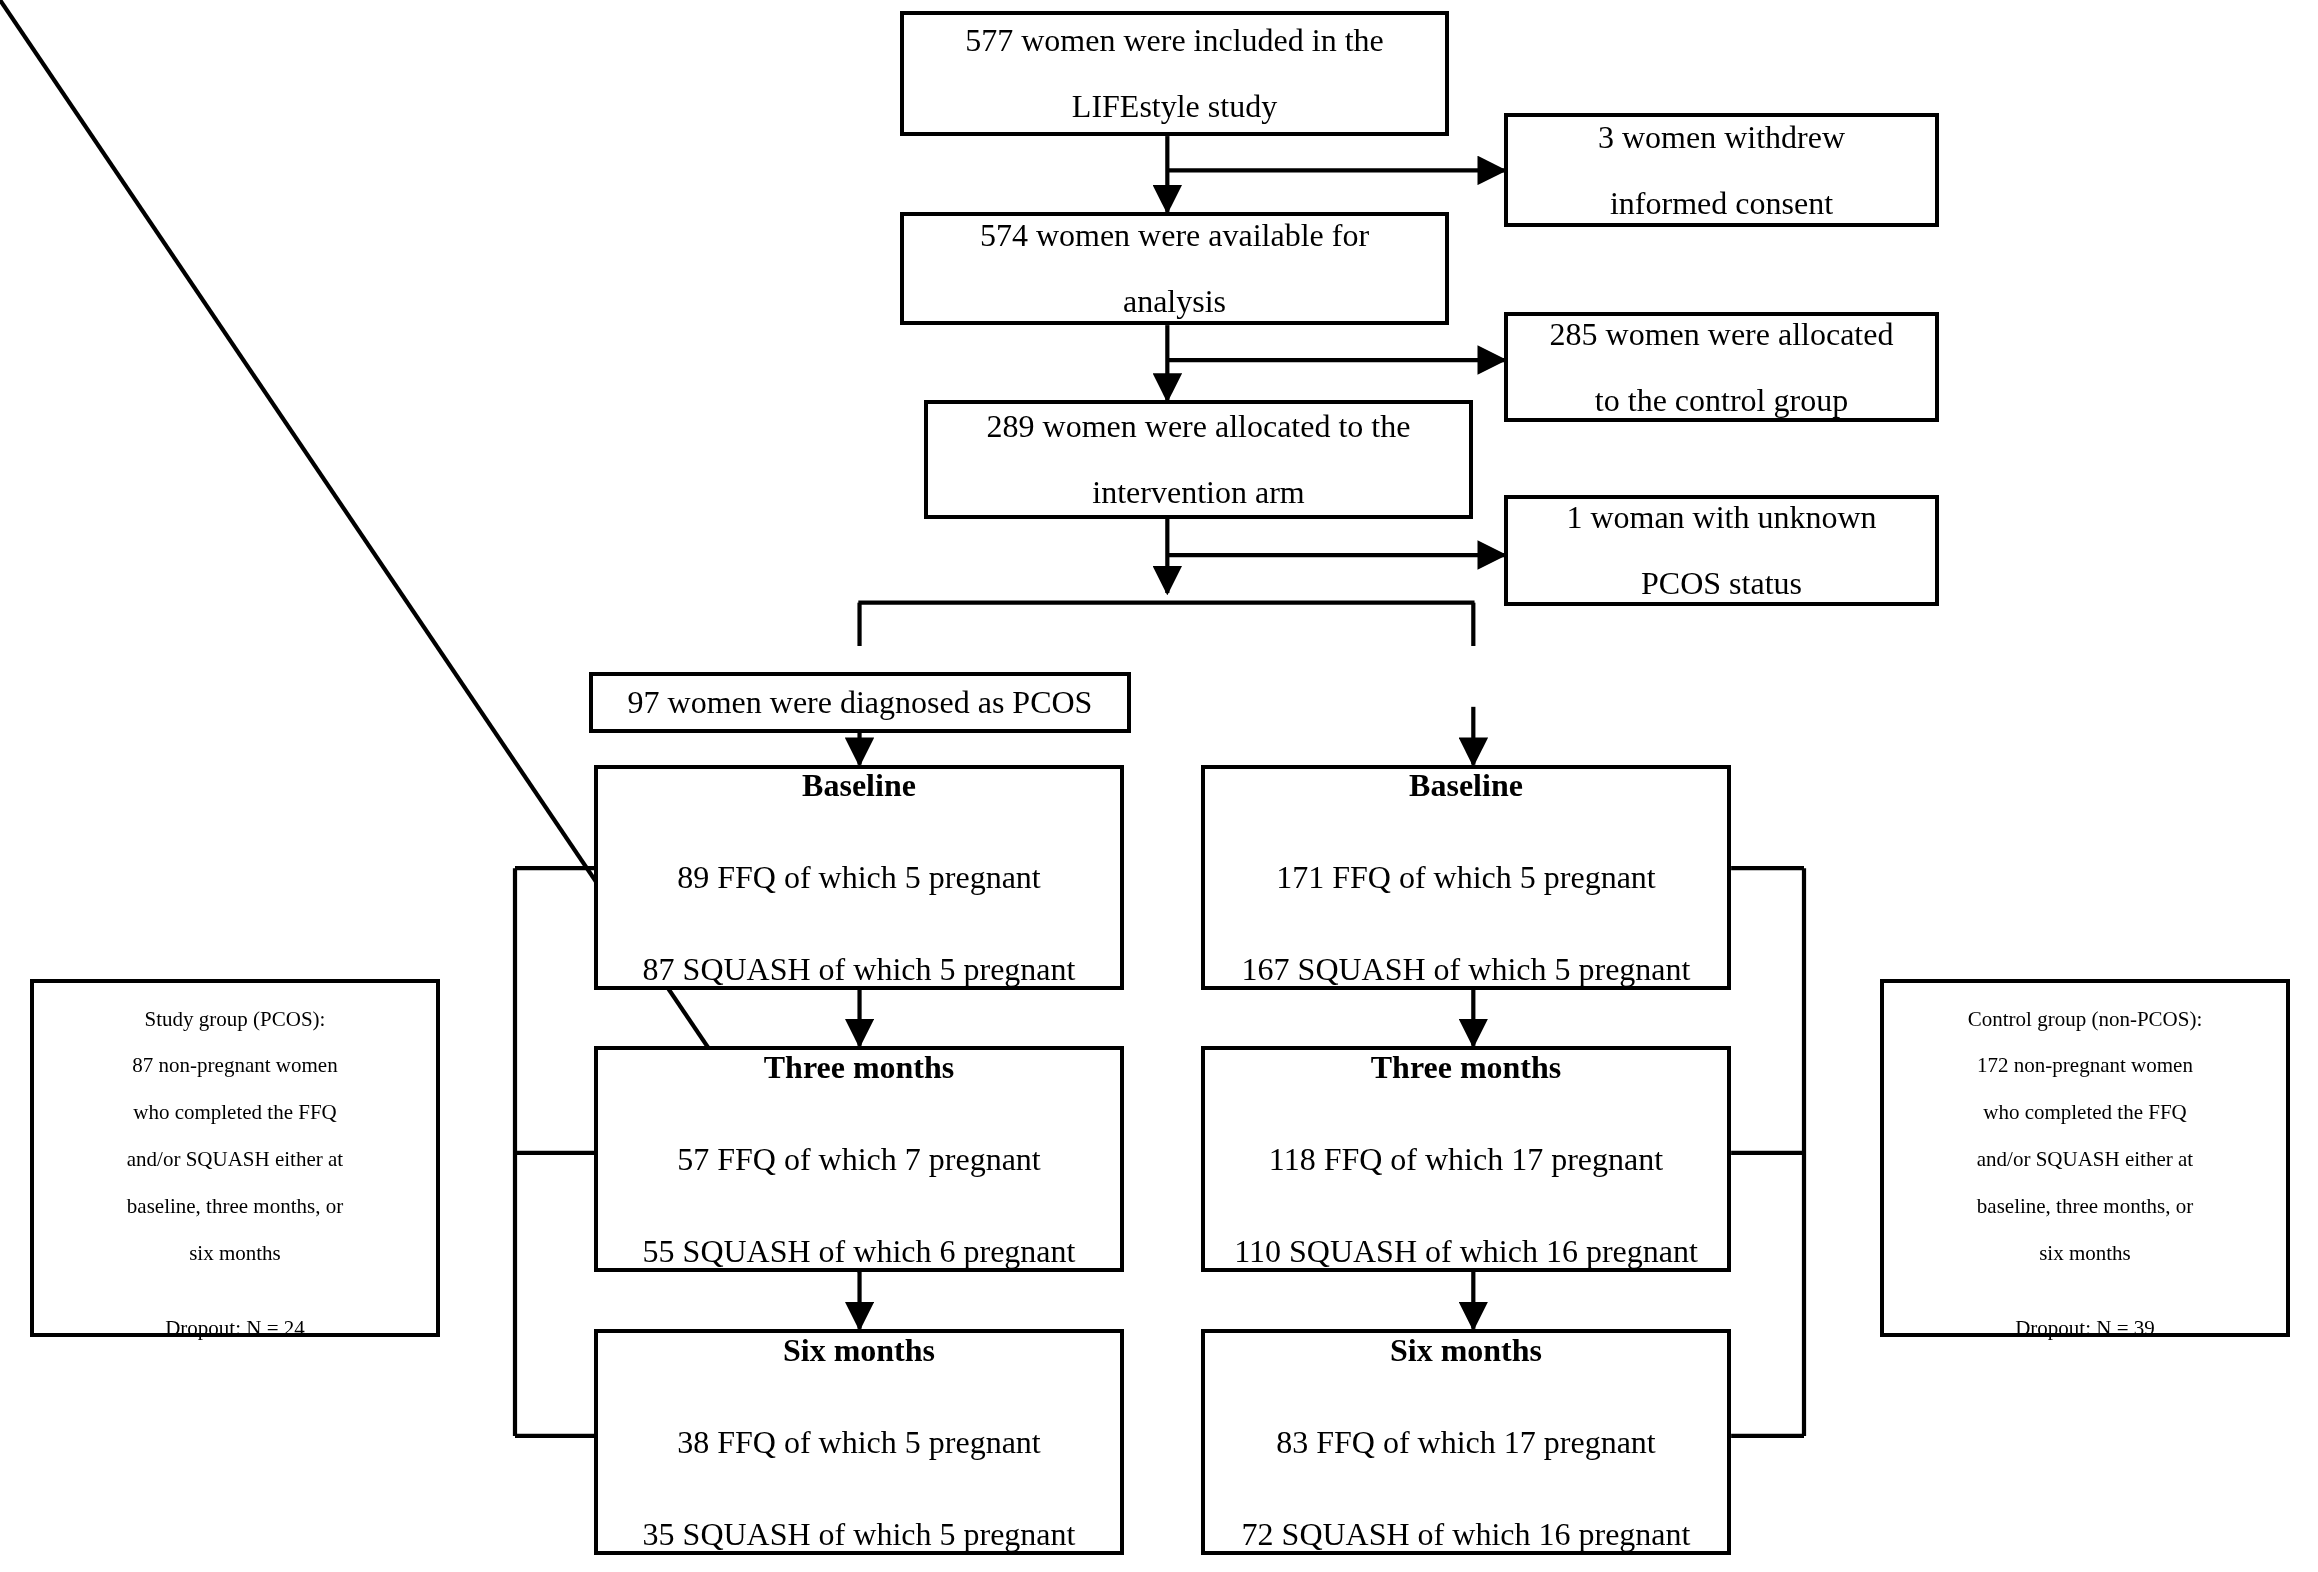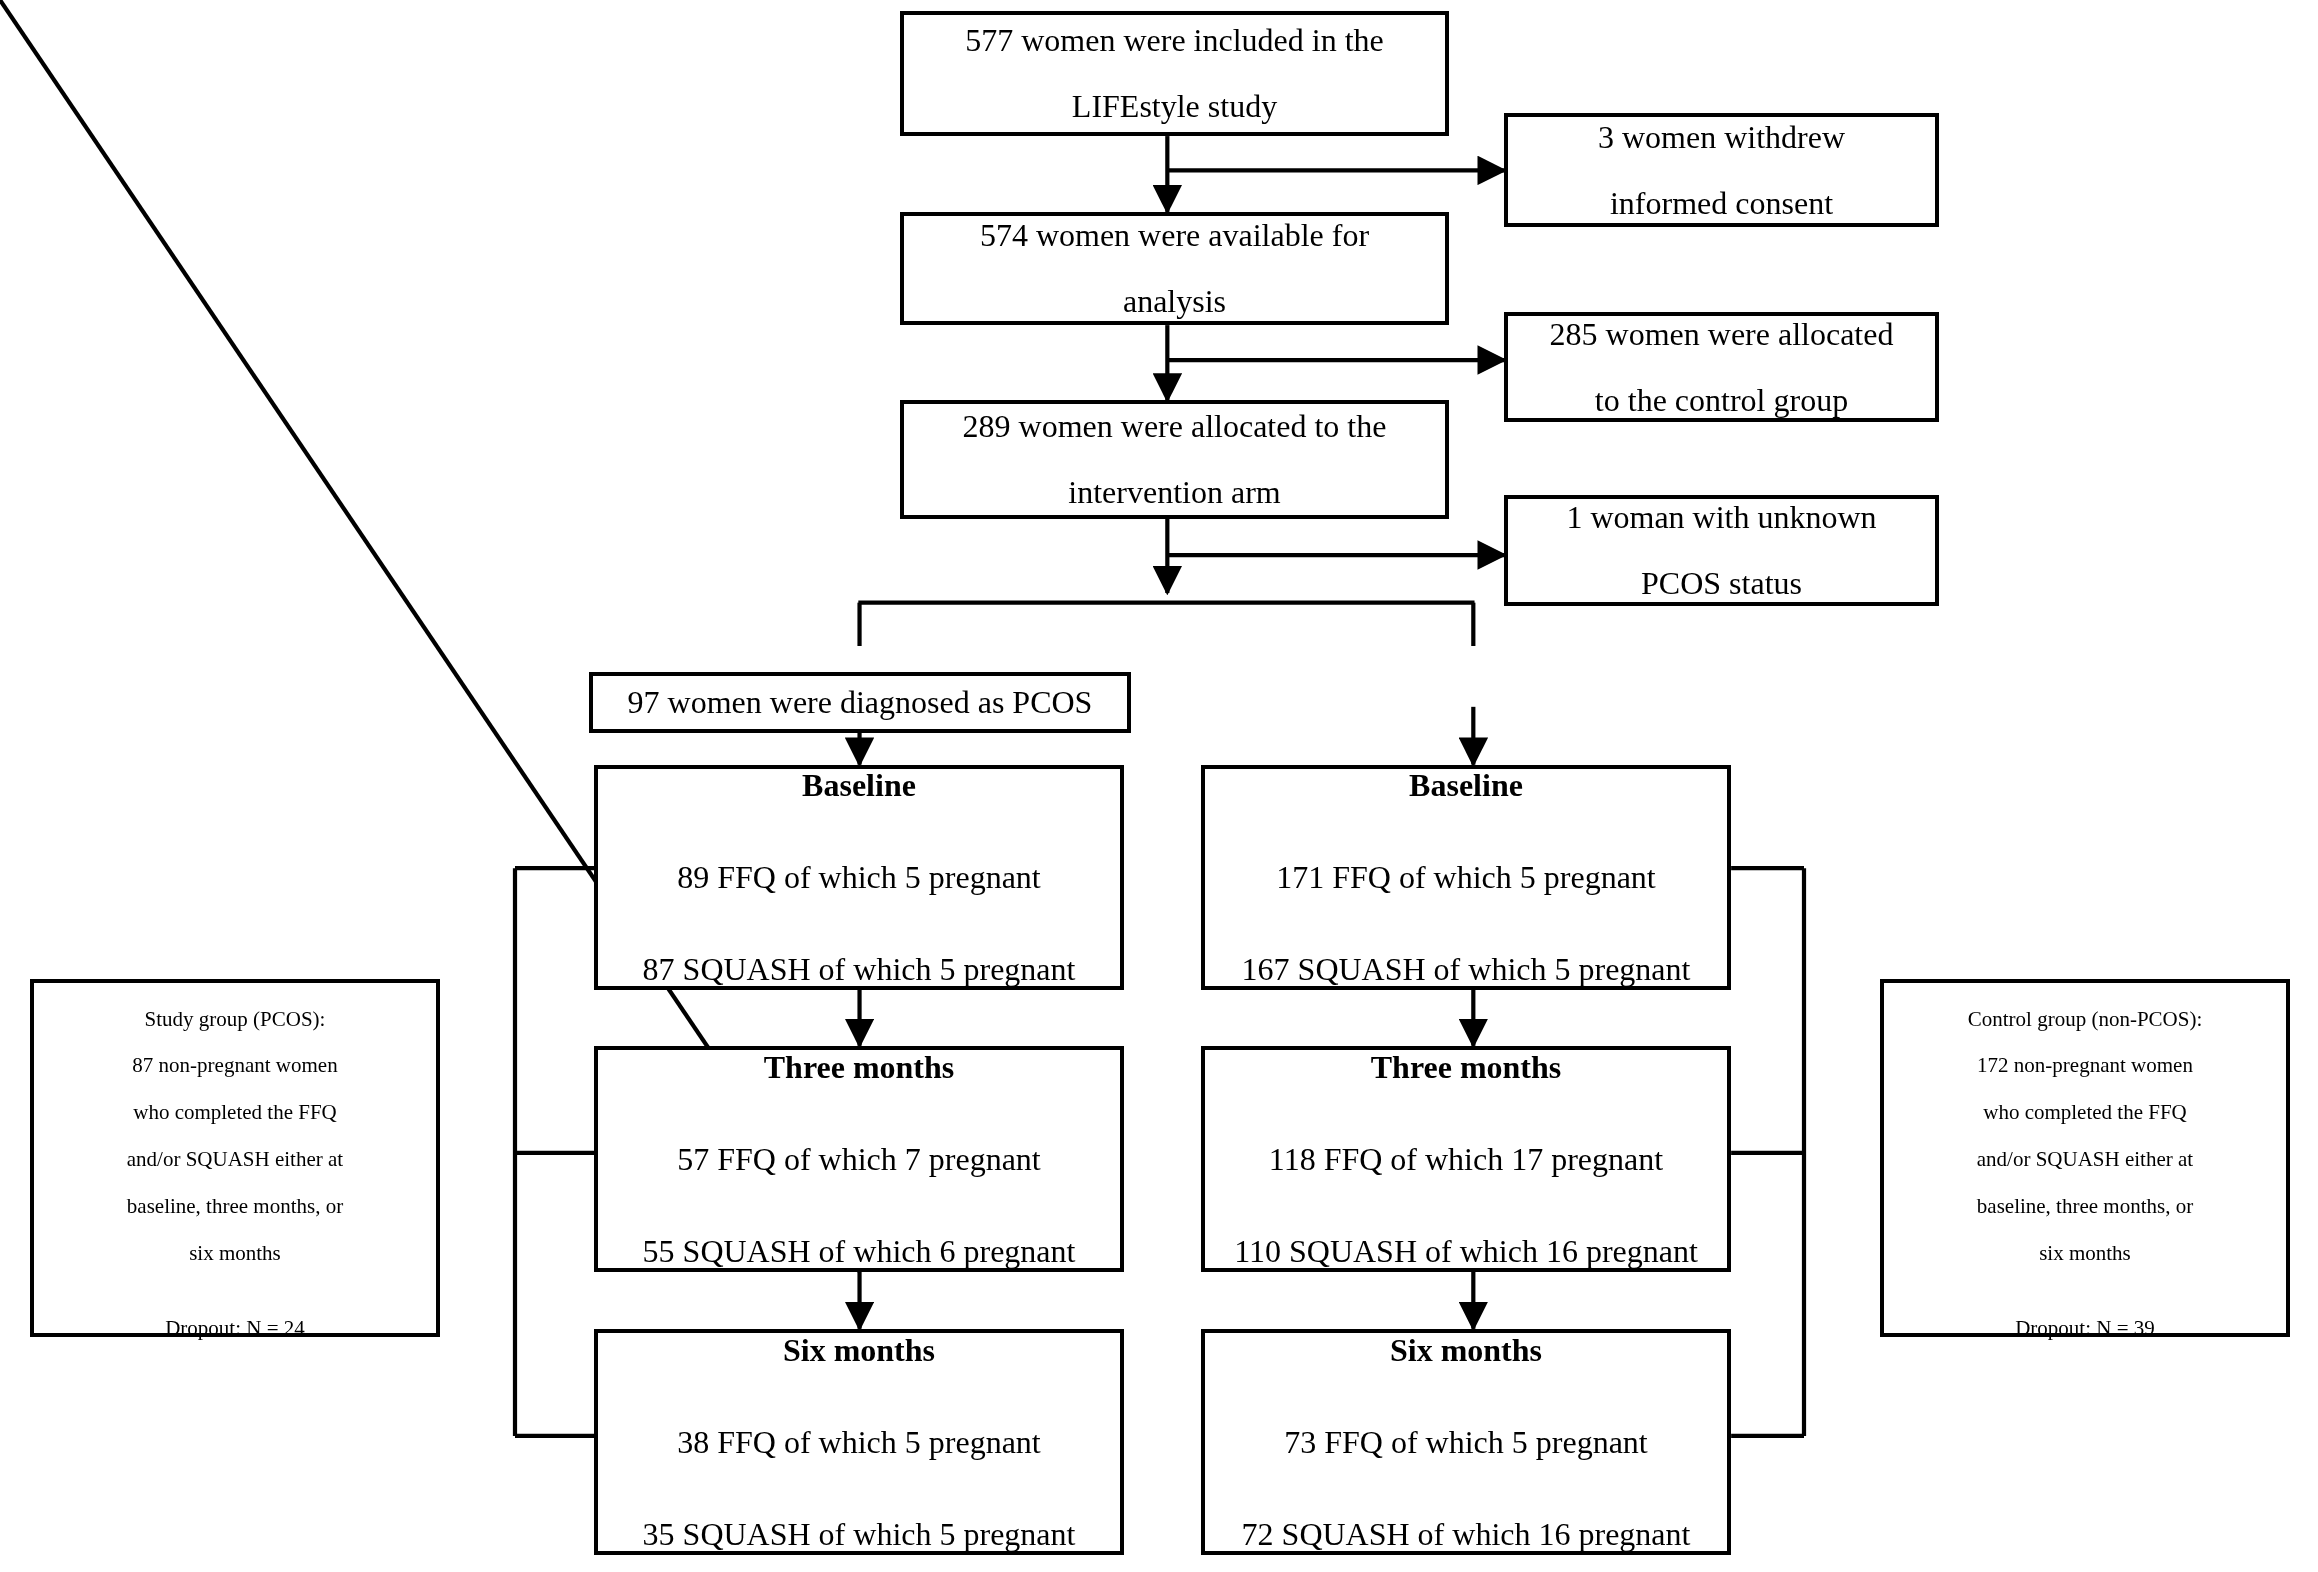--- a/index.html
+++ b/index.html
@@ -123,21 +123,21 @@
   <div class="node" style="left:900px; top:212px; width:549px; height:113px;">
     <span class="ln">574 women were available for</span>
     <span class="ln">analysis</span>
   </div>
 
   <div class="node" style="left:1504px; top:312px; width:435px; height:110px;">
     <span class="ln">285 women were allocated</span>
     <span class="ln">to the control group</span>
   </div>
 
-  <div class="node" style="left:900px; top:400px; width:549px; height:119px;">
+  <div class="node" style="left:924px; top:400px; width:549px; height:119px;">
     <span class="ln">289 women were allocated to the</span>
     <span class="ln">intervention arm</span>
   </div>
 
   <div class="node" style="left:1504px; top:495px; width:435px; height:111px;">
     <span class="ln">1 woman with unknown</span>
     <span class="ln">PCOS status</span>
   </div>
 
   <div class="node" style="left:589px; top:646px; width:542px; height:61px;margin-top:26px;">
@@ -170,21 +170,21 @@
   </div>
 
   <div class="node stage" style="left:1201px; top:1046px; width:530px; height:226px;">
     <span class="ln stage-title">Three months</span>
     <span class="ln">118 FFQ of which 17 pregnant</span>
     <span class="ln">110 SQUASH of which 16 pregnant</span>
   </div>
 
   <div class="node stage" style="left:1201px; top:1329px; width:530px; height:226px;">
     <span class="ln stage-title">Six months</span>
-    <span class="ln">73 FFQ of which 5 pregnant</span>
+    <span class="ln">83 FFQ of which 17 pregnant</span>
     <span class="ln">72 SQUASH of which 16 pregnant</span>
   </div>
 
   <div class="node summary" style="left:30px; top:979px; width:410px; height:358px;">
     <span class="ln">Study group (PCOS):</span>
     <span class="ln">87 non-pregnant women</span>
     <span class="ln">who completed the FFQ</span>
     <span class="ln">and/or SQUASH either at</span>
     <span class="ln">baseline, three months, or</span>
     <span class="ln">six months</span>

